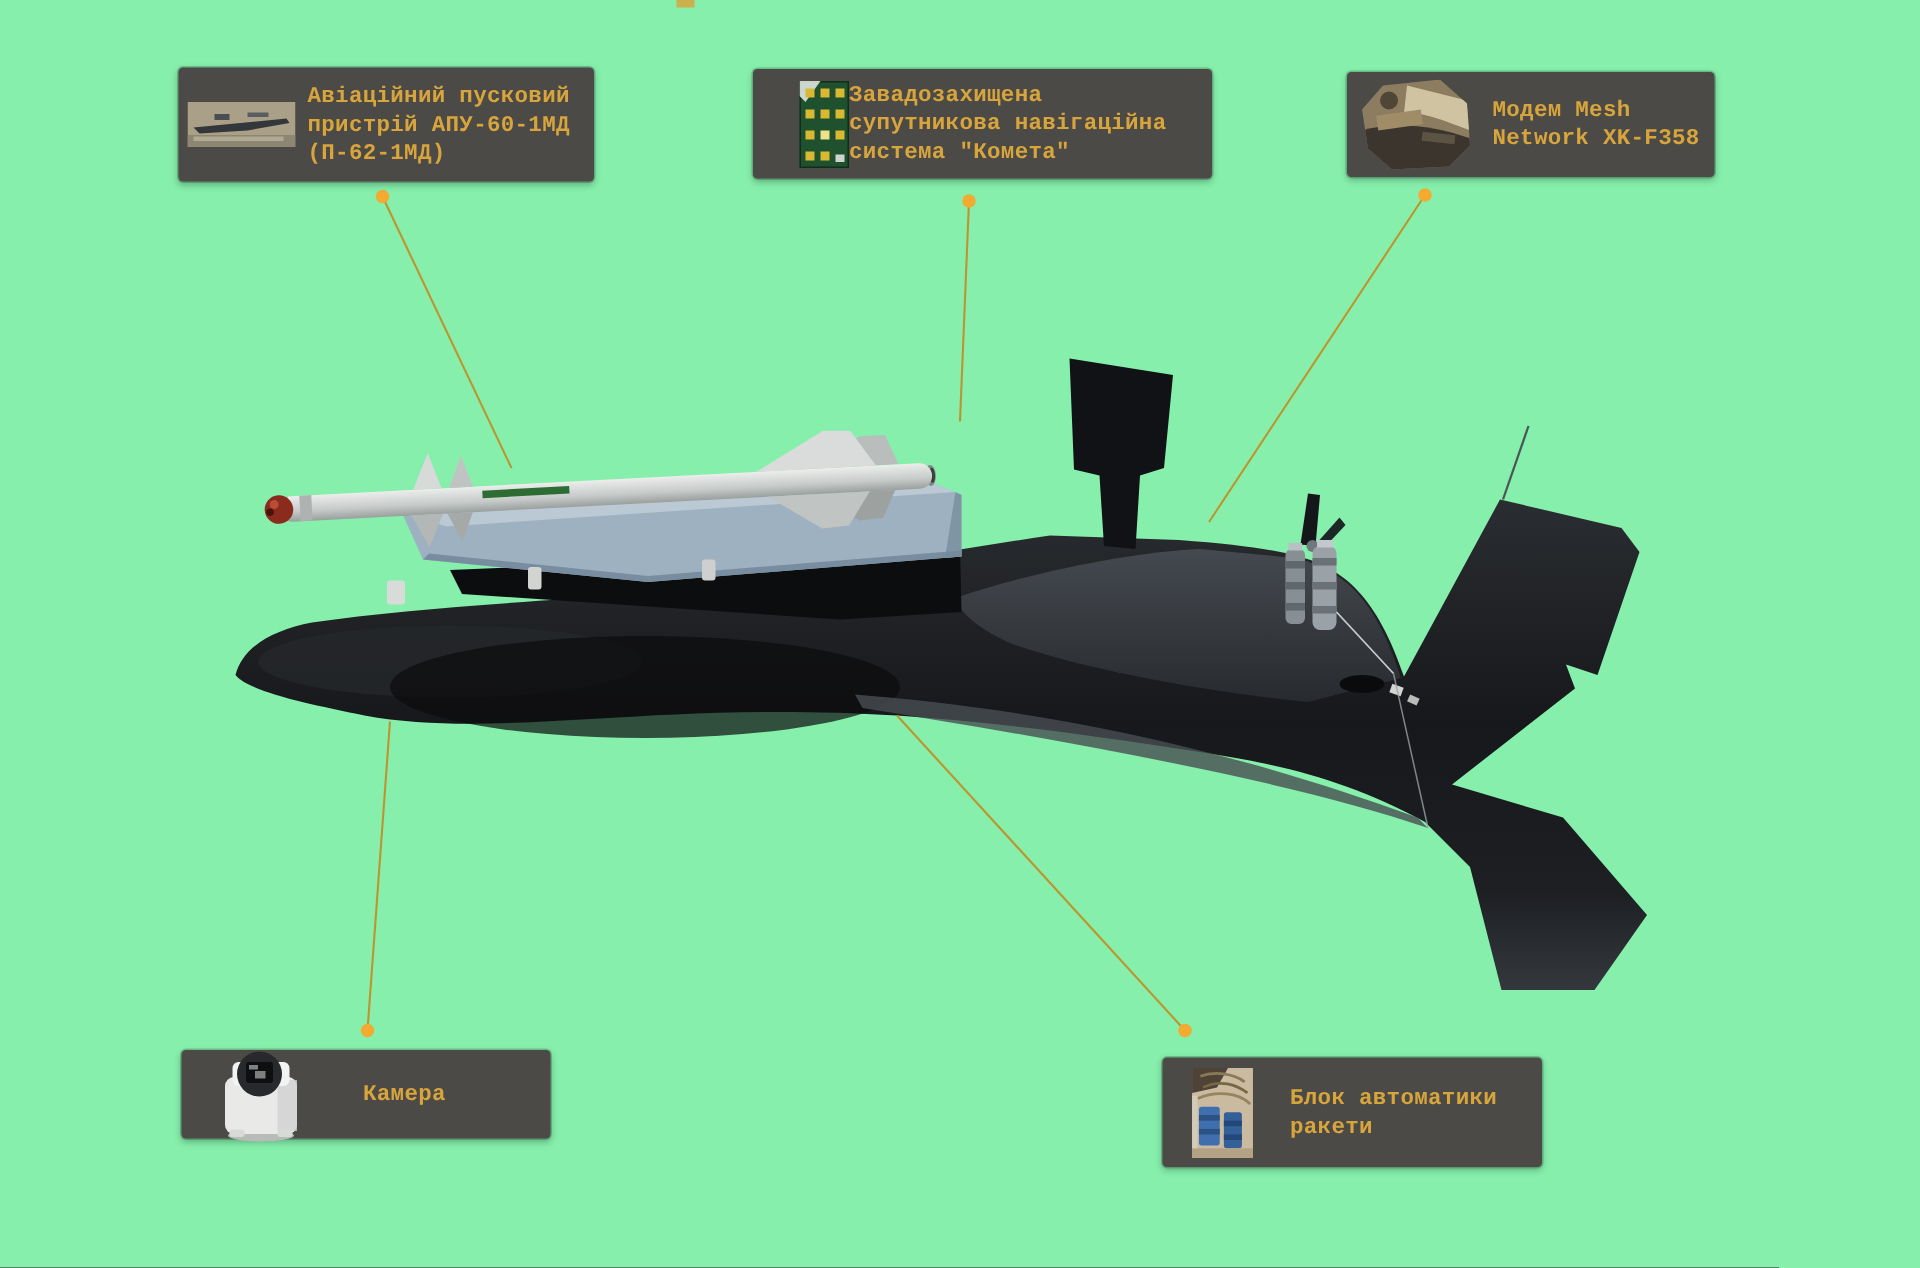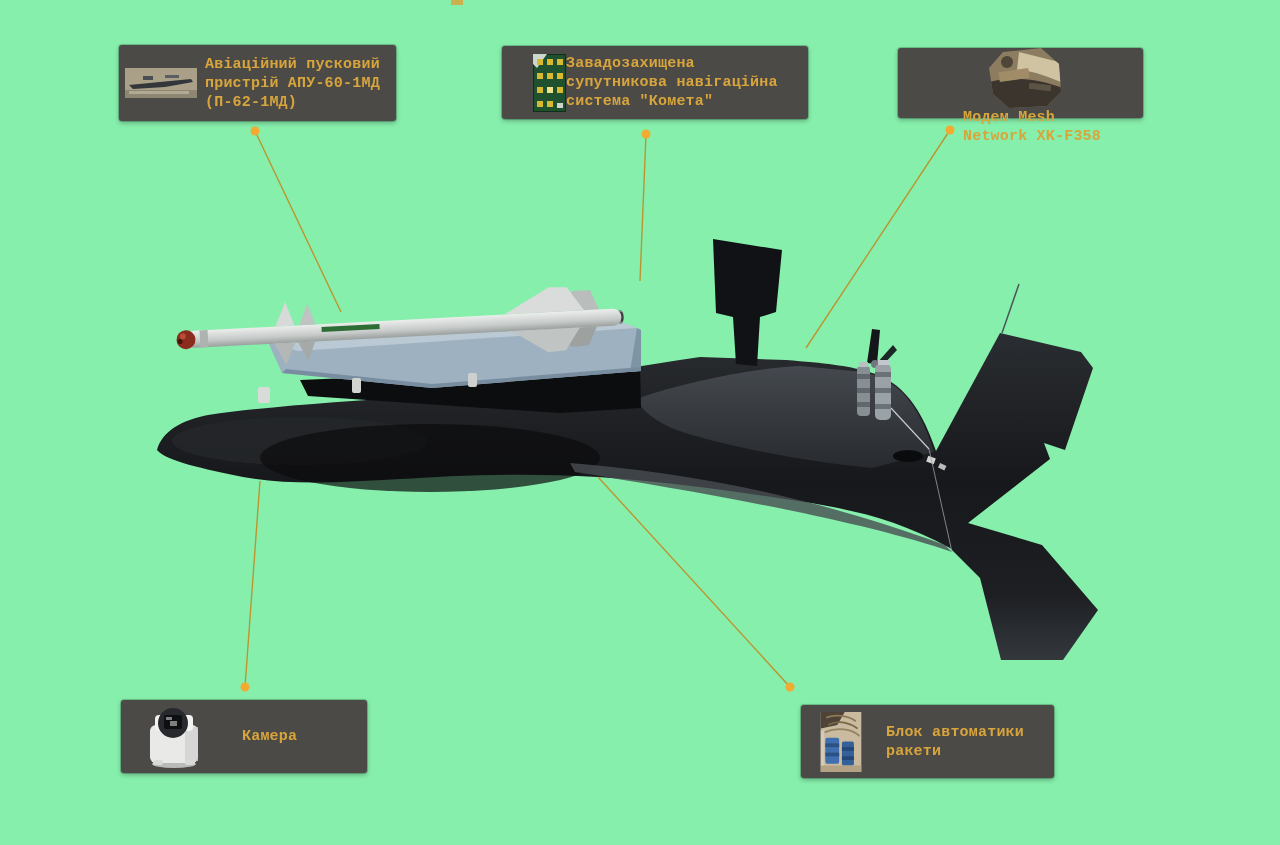--- a/index.html
+++ b/index.html
@@ -16,25 +16,25 @@
   }
   .callout .label {
     color:#d8a53c; font-weight:700; font-size:15px; line-height:19px;
     white-space:pre-line; letter-spacing:.2px;
   }
   .thumb { flex:0 0 auto; display:block; }
   .c1 { left:119px; top:45px;  width:277px; height:76px; padding-left:6px; }
   .c1 .label { margin-left:8px; }
   .c2 { left:502px; top:46px;  width:306px; height:73px; padding-left:31px; }
   .c2 .label { }
-  .c3 { left:898px; top:48px;  width:245px; height:70px; padding-left:10px;flex-direction:column; }
+  .c3 { left:898px; top:48px;  width:245px; height:70px; padding-left:10px; }
   .c3 .label { margin-left:13px; }
-  .c4 { left:121px; top:700px; width:246px; height:73px; padding-left:26px; }
+  .c4 { left:121px; top:700px; width:246px; height:59px; padding-left:26px; }
   .c4 .label { margin-left:40px; }
-  .c5 { left:775px; top:705px; width:253px; height:73px; padding-left:18px;margin-left:26px; }
+  .c5 { left:775px; top:705px; width:253px; height:73px; padding-left:18px; }
   .c5 .label { margin-left:23px; }
   .top-remnant { position:absolute; left:451px; top:0; width:12px; height:5px;
     background:#d8a53c; opacity:.85; }
 </style>
 </head>
 <body>
 
 <div id="canvas">
 
   <svg class="scene" width="1280" height="845" viewBox="0 0 1280 845">

